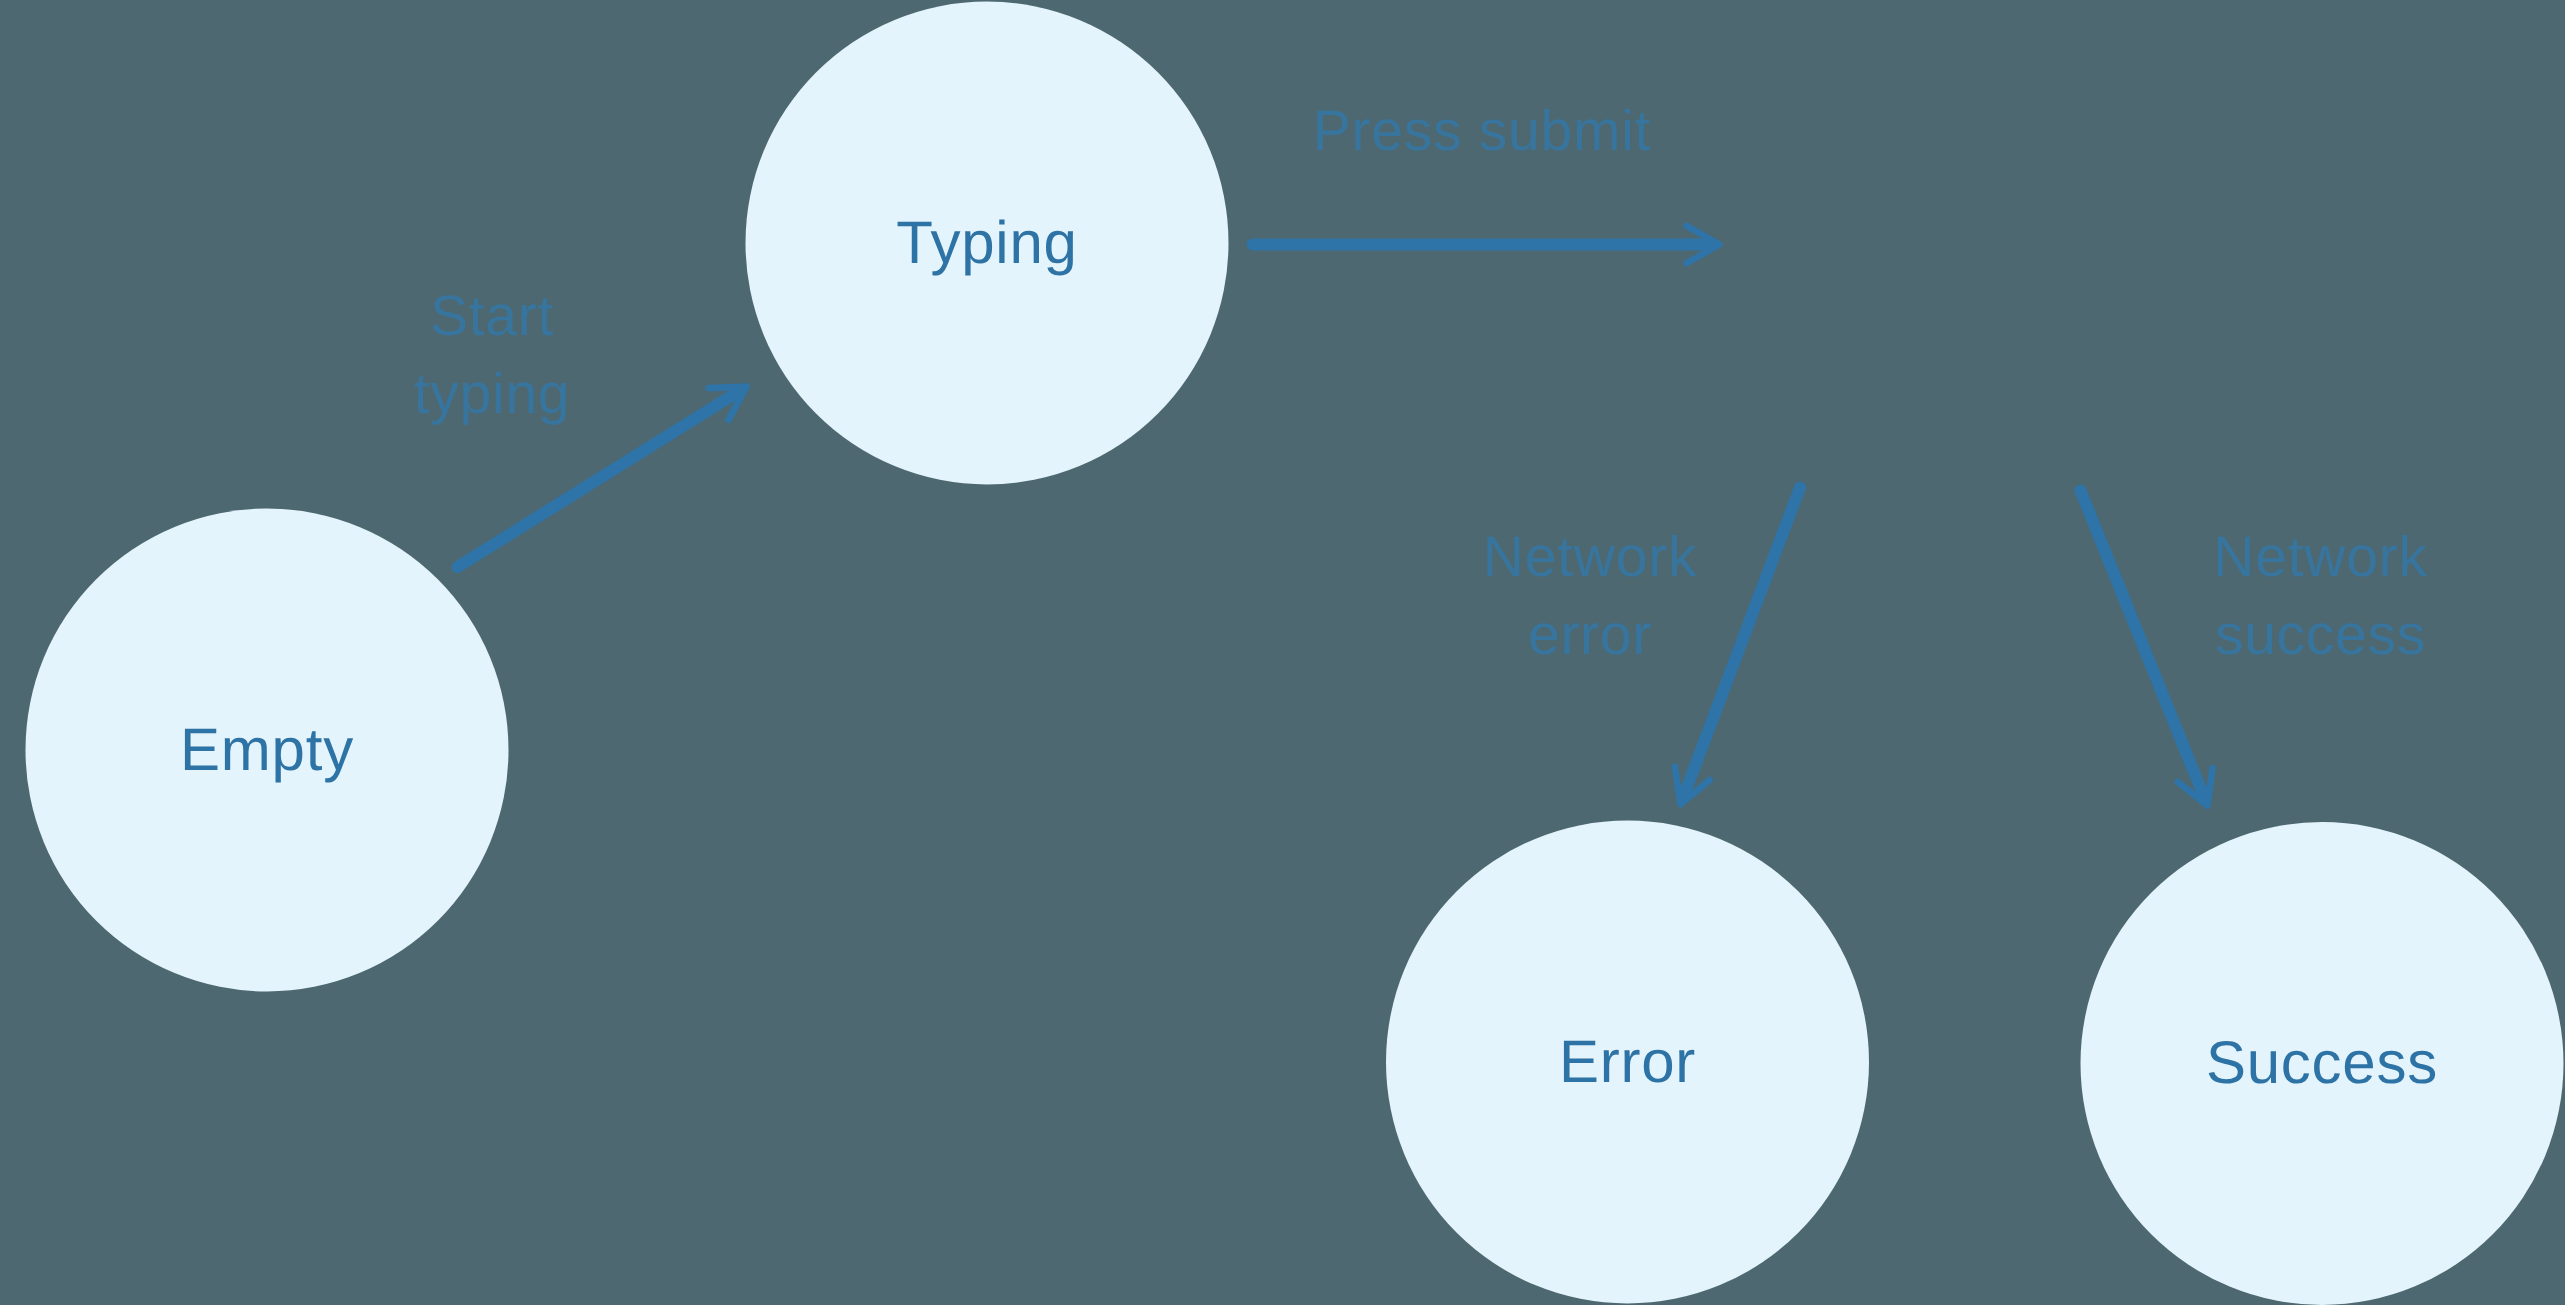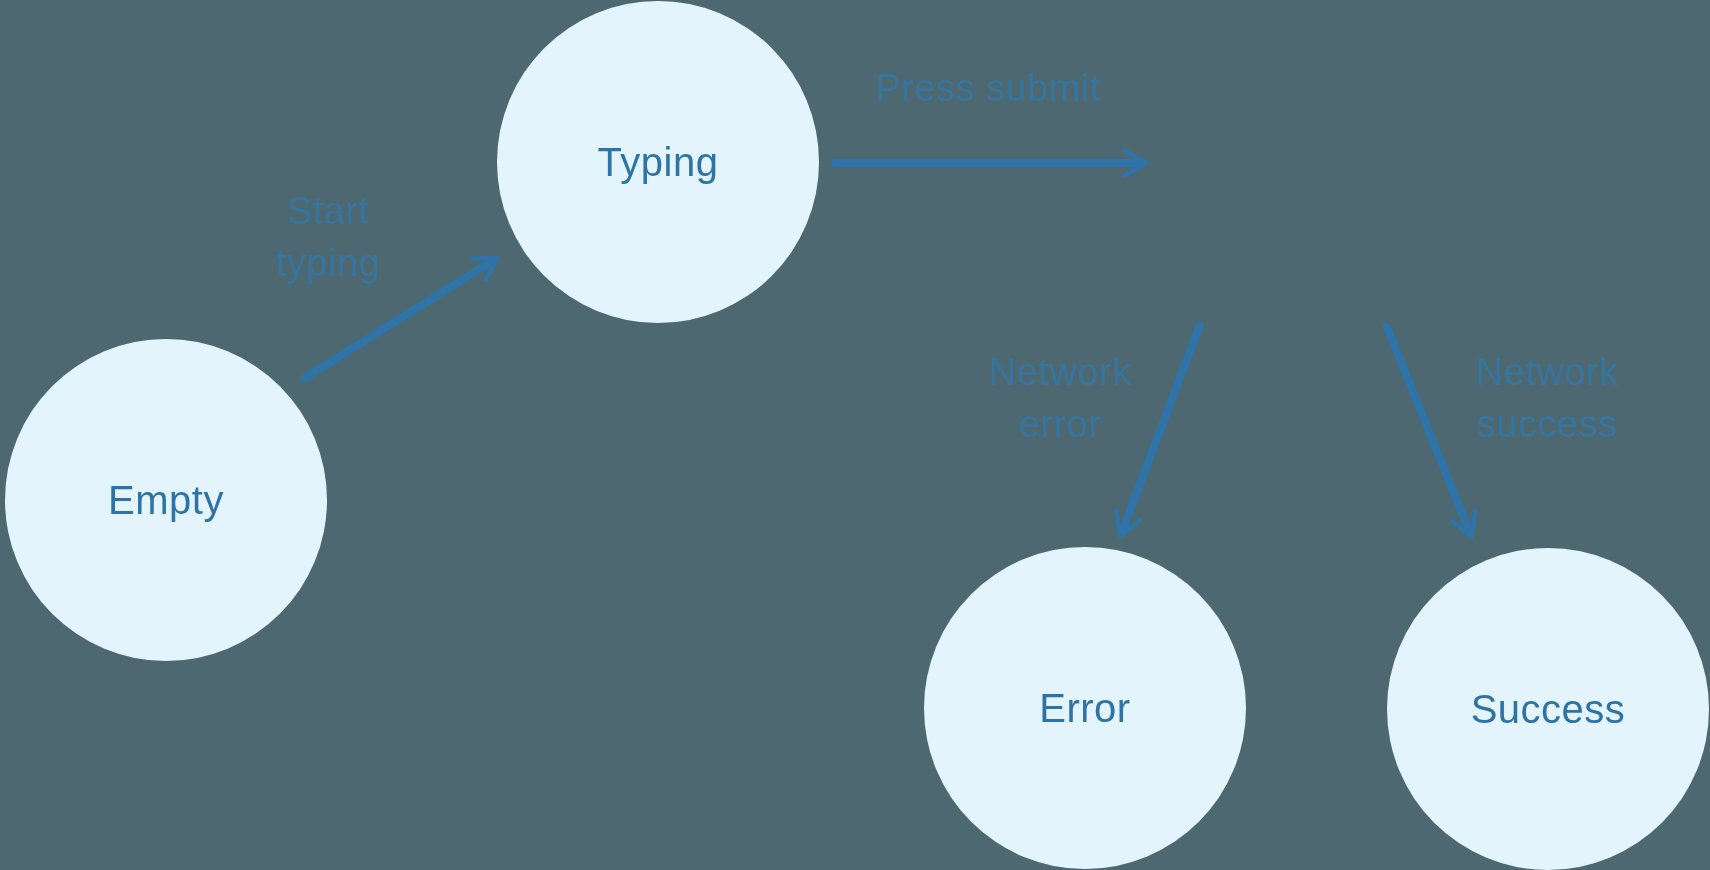--- a/index.html
+++ b/index.html
@@ -67,21 +67,21 @@
       <marker id="arrowhead" viewBox="0 0 24 24" refX="17" refY="12" markerWidth="4.4" markerHeight="4.4" orient="auto" markerUnits="strokeWidth">
         <path d="M5 3.5 L20 12 L5 20.5" fill="none" stroke="currentColor" stroke-width="3" stroke-linecap="round" stroke-linejoin="round"></path>
       </marker>
     </defs>
     <line x1="305" y1="378" x2="494" y2="260" marker-end="url(#arrowhead)"></line>
     <line x1="835" y1="163" x2="1142" y2="163" marker-end="url(#arrowhead)"></line>
     <line x1="1200" y1="325" x2="1122" y2="532" marker-end="url(#arrowhead)"></line>
     <line x1="1387" y1="327" x2="1470" y2="533" marker-end="url(#arrowhead)"></line>
   </svg>
 
-  <div class="node" style="left:5px;top:339px">
+  <div class="node" style="left:17px;top:339px">
     <span class="node-label">Empty</span>
   </div>
 
   <div class="node" style="left:497px;top:1px">
     <span class="node-label">Typing</span>
   </div>
 
 
   <div class="node" style="left:924px;top:547px">
     <span class="node-label">Error</span>

